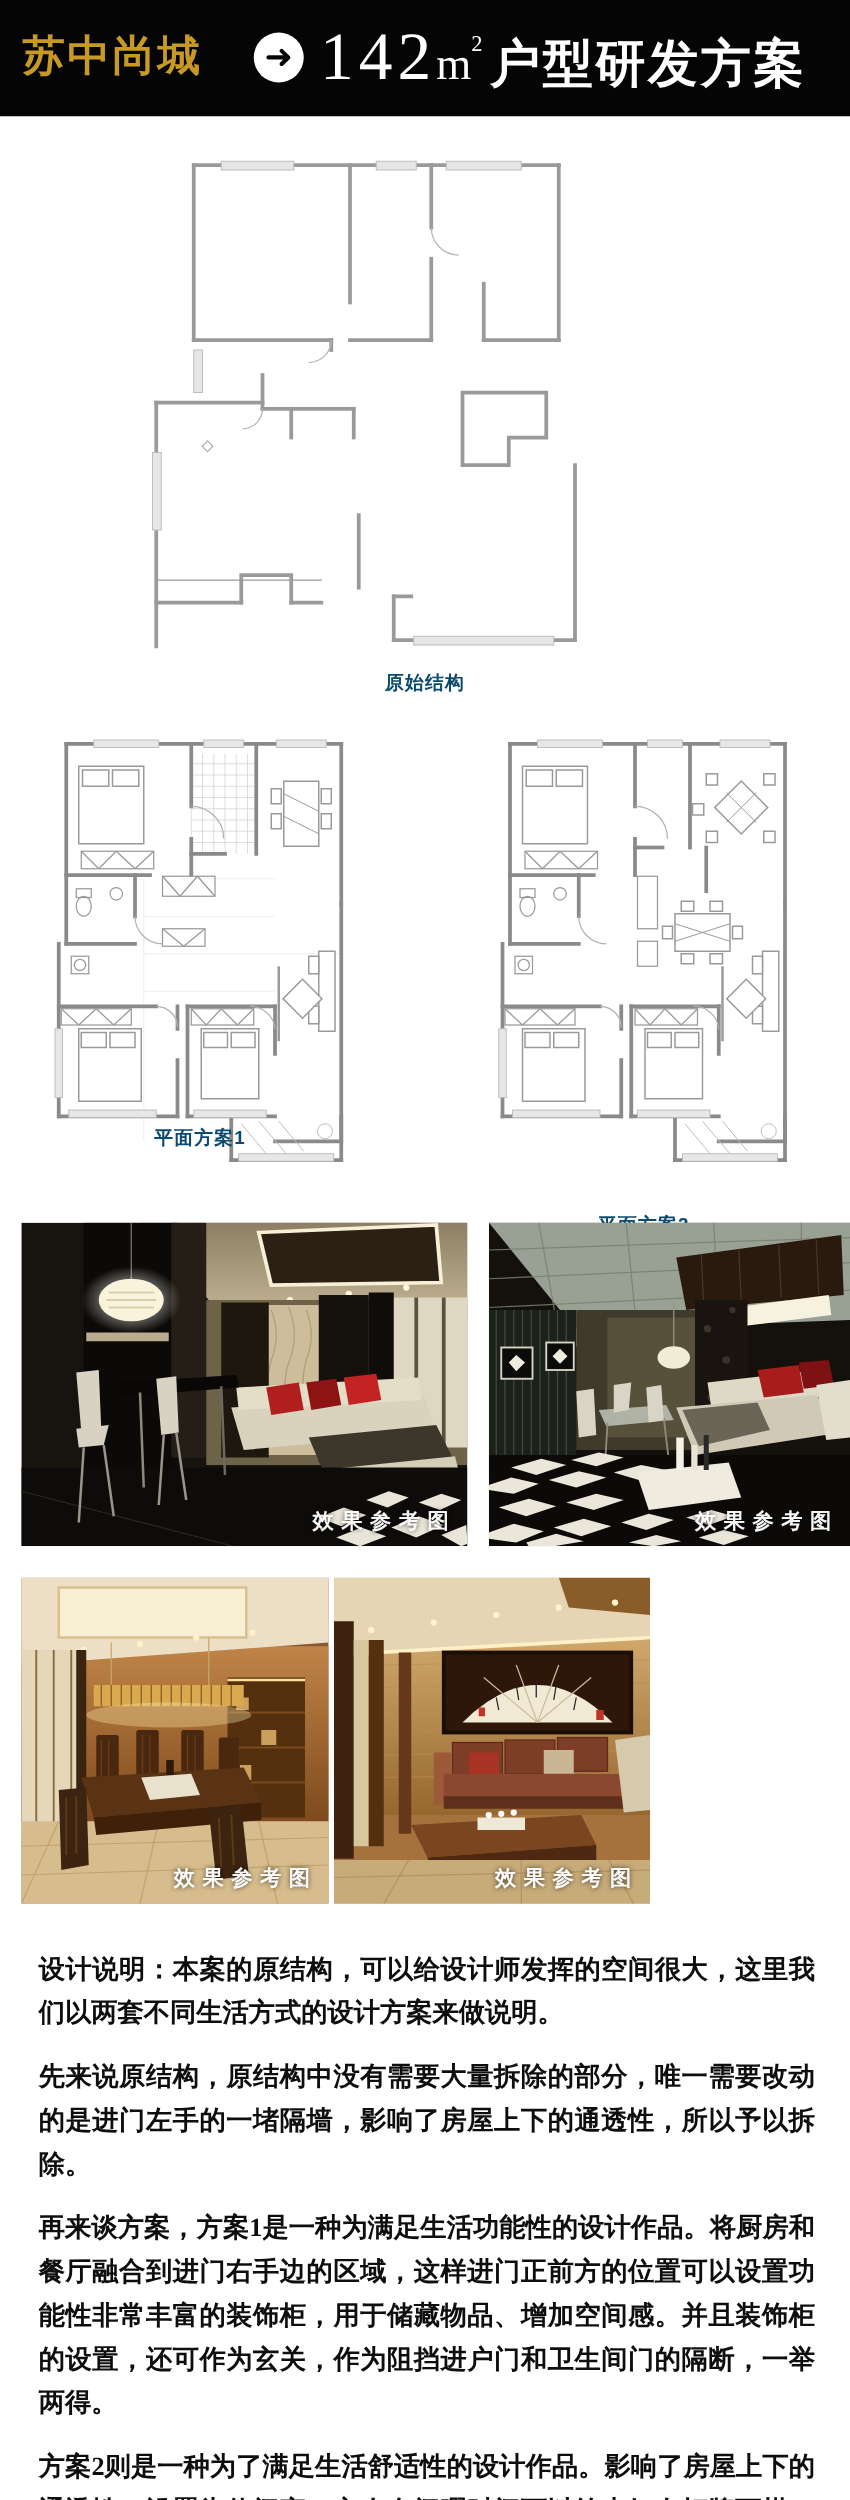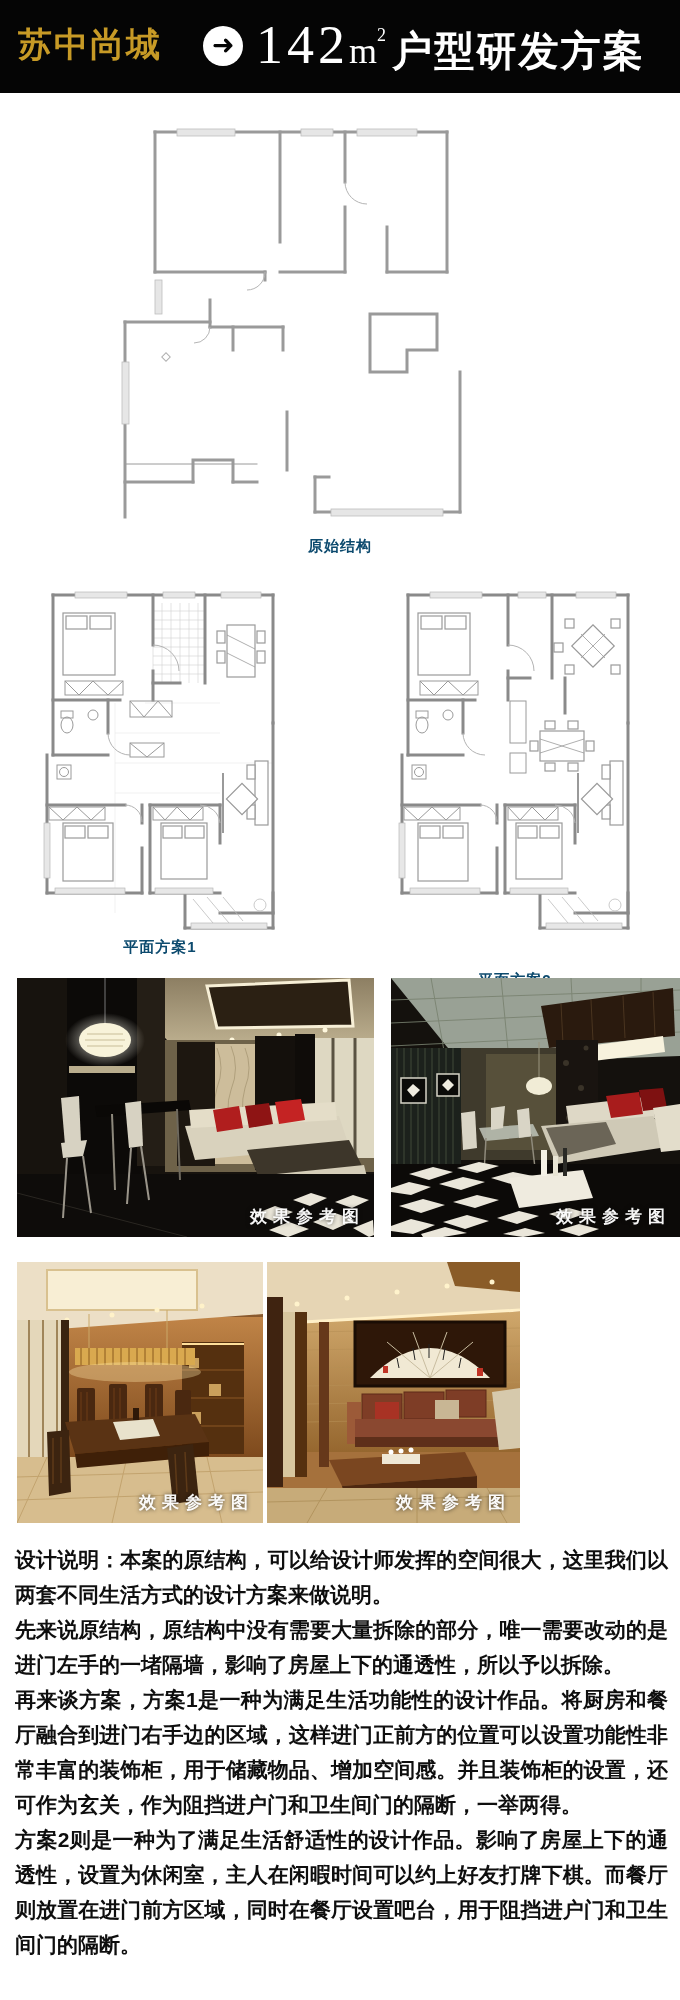--- a/index.html
+++ b/index.html
@@ -23,21 +23,21 @@
   .plan-label{position:absolute;height:20px;font-size:15px;font-weight:bold;color:#0c4a6e;
               text-align:center;letter-spacing:1px;}
   svg{display:block;}
   
   .photo{position:absolute;overflow:hidden;font-weight:bold;}
   .watermark{position:absolute;right:9px;bottom:9px;color:rgba(255,255,255,.96);font-size:17px;
              letter-spacing:6px;white-space:nowrap;text-shadow:0 0 4px rgba(0,0,0,.65);}
   
   .notes{position:absolute;left:15px;top:1542px;width:653px;font-size:21px;line-height:35px;
          color:#0e0e0e;font-weight:600;text-align:justify;}
-  .notes p{margin:0;}
+  .notes p{margin:16px;font-family:Liberation Serif, serif;}
 </style>
 </head>
 <body>
 
 <div class="canvas">
 
   <div class="header">
     <div class="project-name">苏中尚城</div>
     <div class="arrow-circle">
       <span class="glyph">➜</span>
@@ -202,21 +202,21 @@
       </g>
 
       <g fill="none" stroke="#b3b3b3" stroke-width="1">
         <path d="M118,62 A26,26 0 0 1 144,88"></path>
         <path d="M90,222 A17,17 0 0 1 107,239"></path>
         <path d="M185,240 A20,20 0 0 0 165,222"></path>
         <path d="M73,150 A22,22 0 0 0 95,172"></path>
       </g>
     </svg>
   </div>
-  <div class="plan-label" style="left:35px;top:938px;width:250px;">平面方案1</div>
+  <div class="plan-label" style="left:35px;top:901px;width:250px;">平面方案1</div>
 
   <div class="plan-box" style="left:390px;top:583px;width:250px;height:352px;">
     <svg viewBox="0 0 250 352" width="250" height="352">
       <g fill="none" stroke="#8a8a8a" stroke-width="3" stroke-linecap="square">
         <path d="M18,12 H238"></path>
         <path d="M18,12 V172"></path>
         <path d="M118,12 V62 M118,88 V117"></path>
         <path d="M18,117 H85"></path>
         <path d="M162,12 V95"></path>
           <path d="M118,95 H140"></path>

